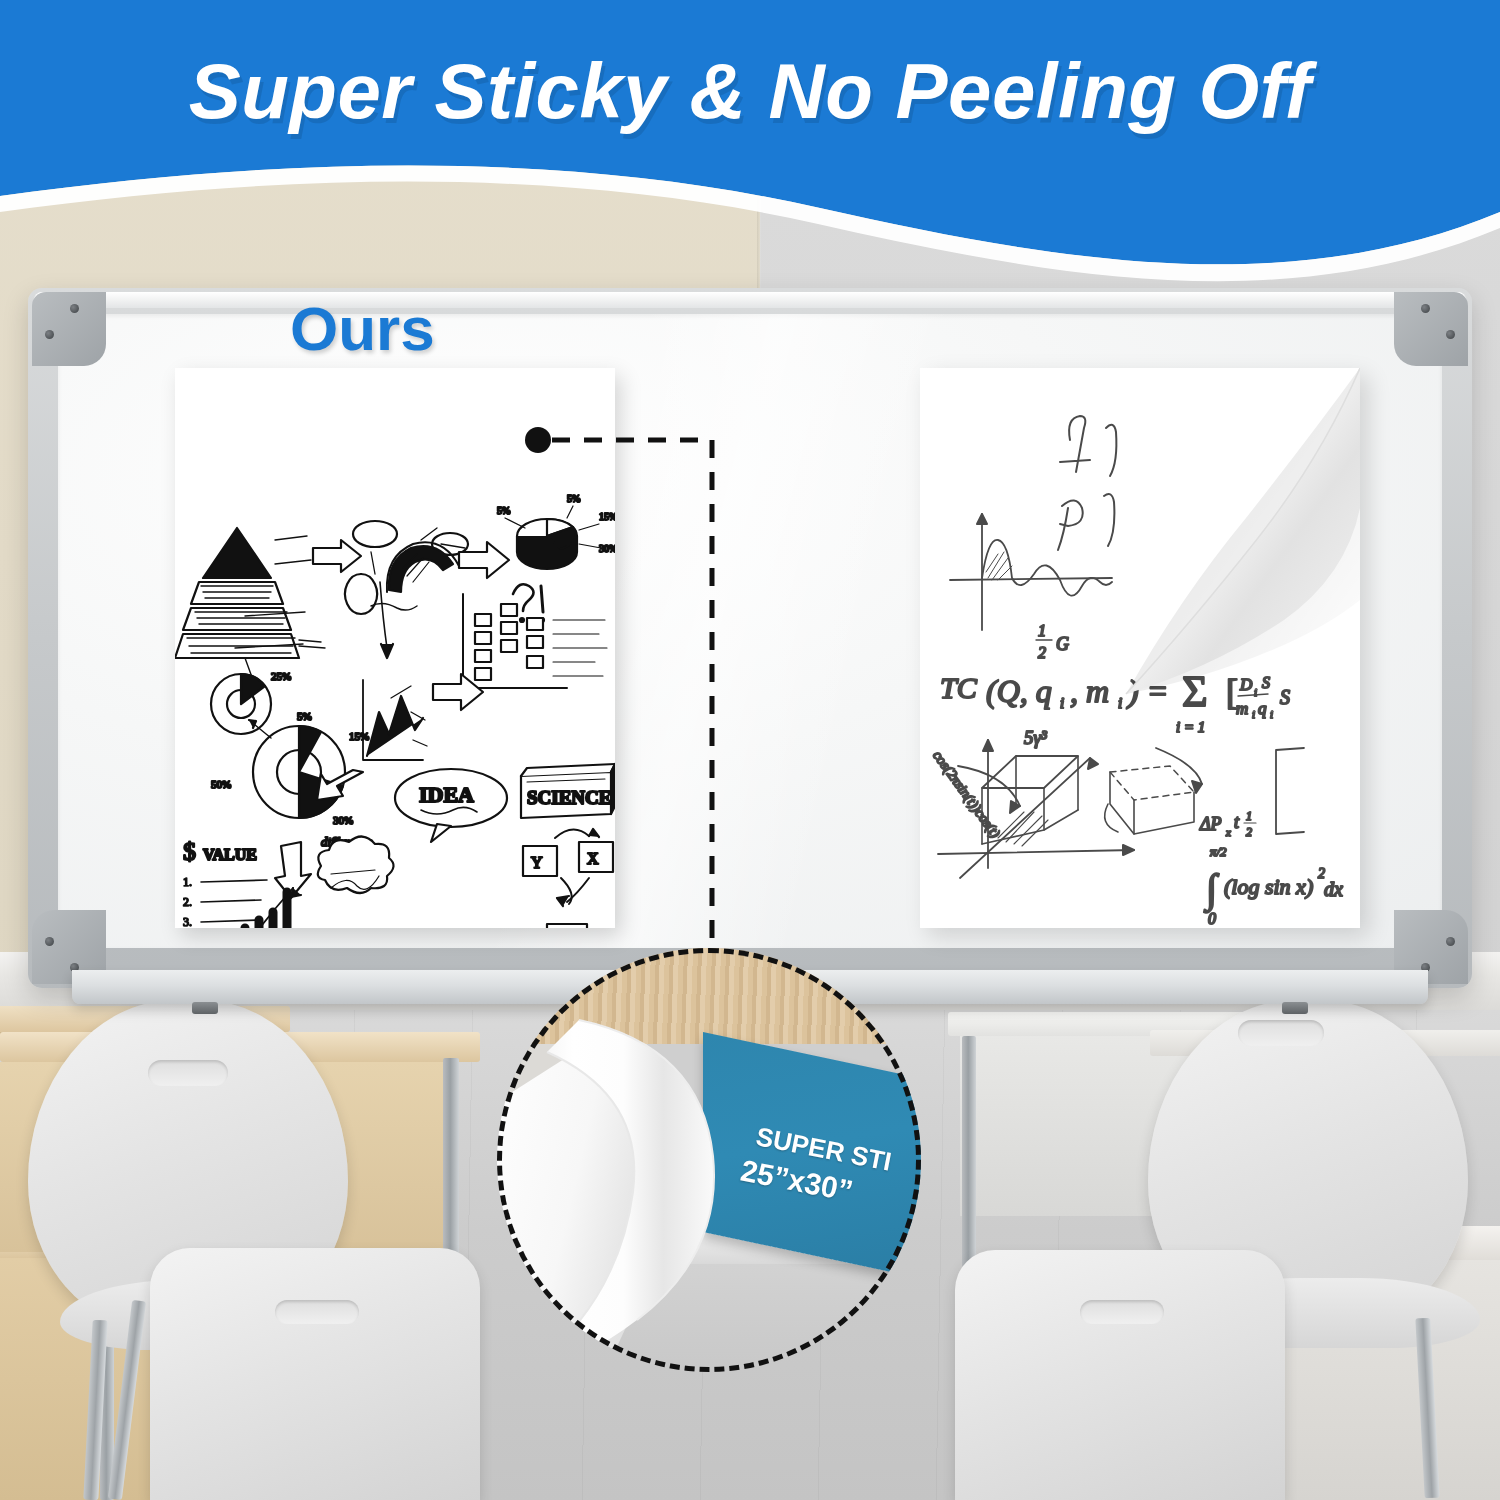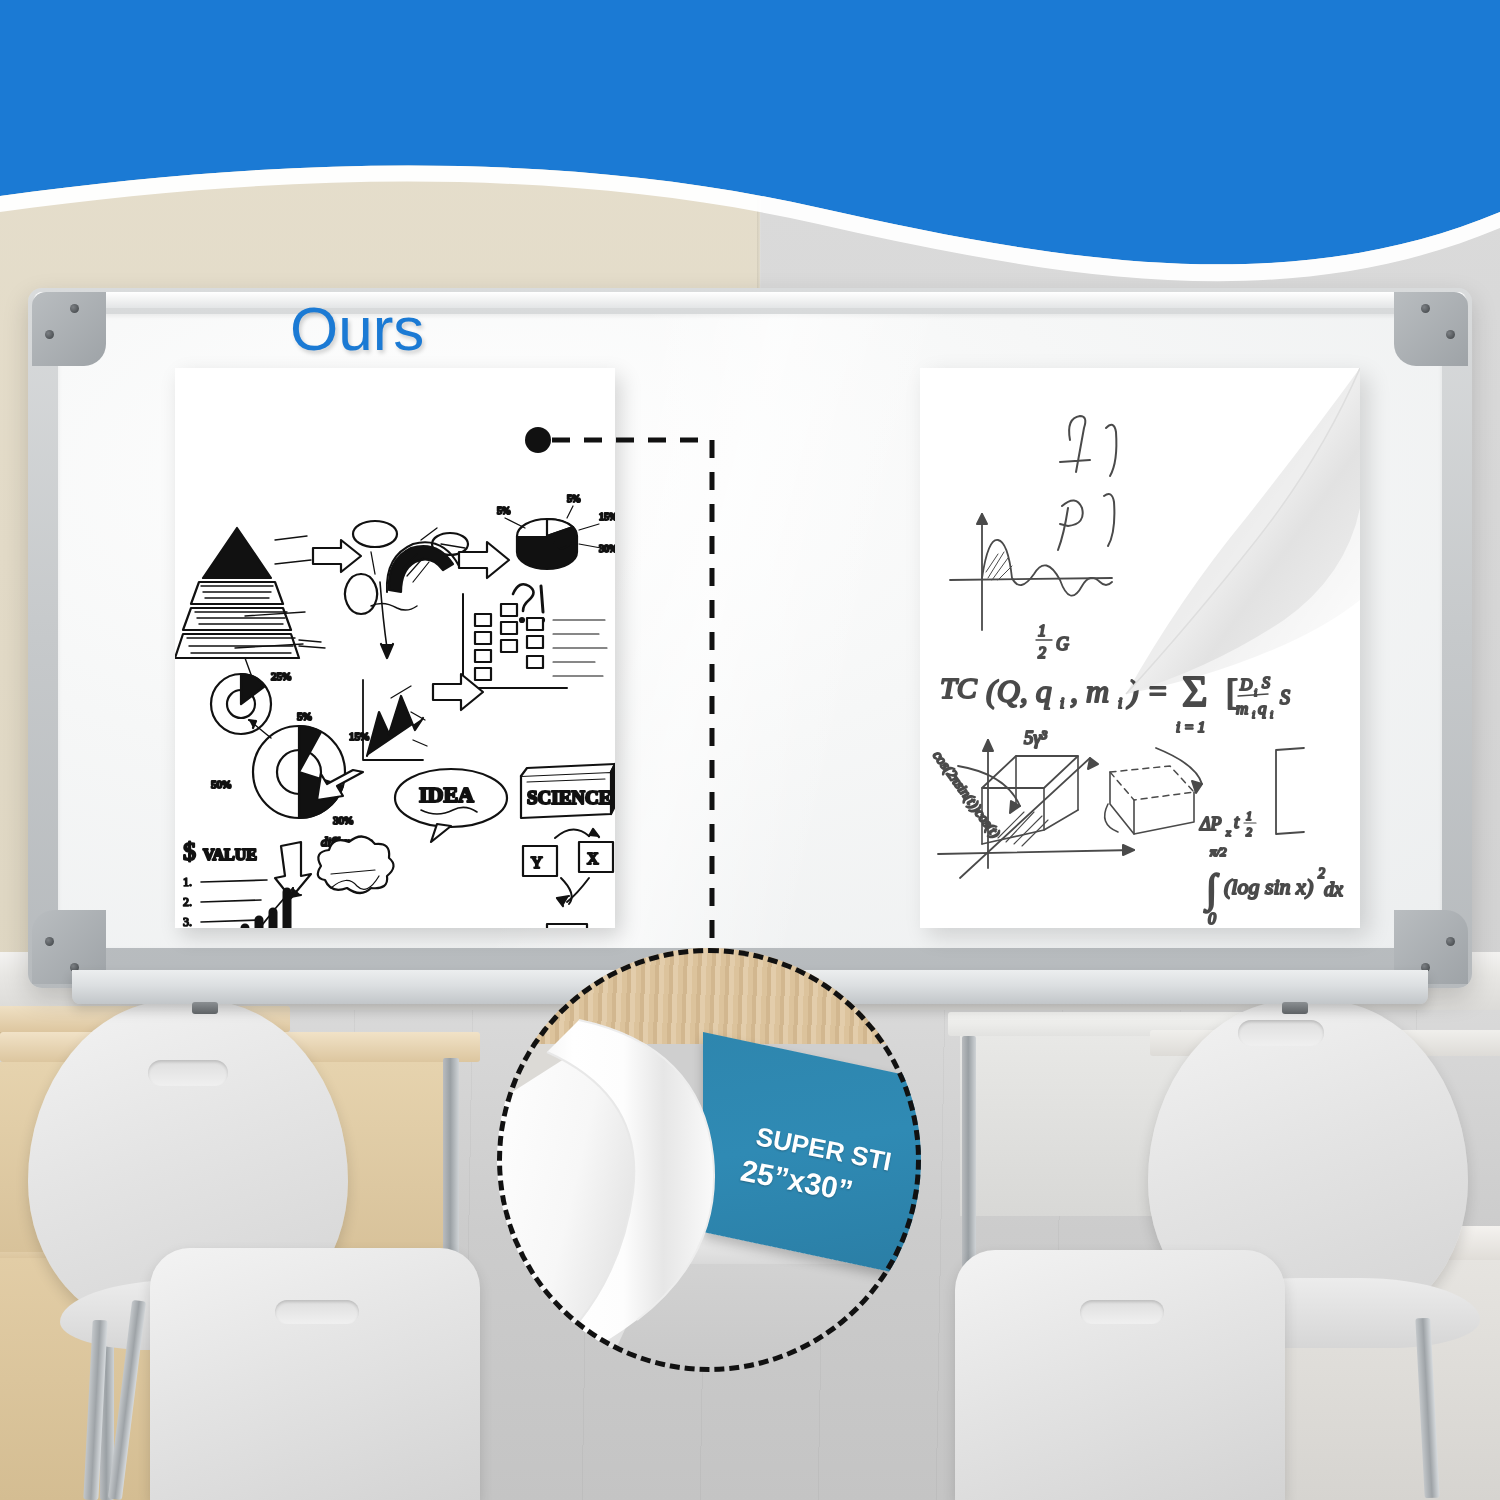--- a/index.html
+++ b/index.html
@@ -62,21 +62,21 @@
     background:radial-gradient(circle at 35% 35%,#7c8084,#3d4144);}
   .tray{
     position:absolute;left:44px;right:44px;bottom:-16px;height:34px;border-radius:0 0 8px 8px;
     background:linear-gradient(180deg,#eceeef 0%,#dcdfe1 45%,#c2c6c9 100%);
     box-shadow:0 6px 12px rgba(0,0,0,.15);
   }
   .tray-clip{position:absolute;bottom:-10px;width:26px;height:12px;border-radius:3px;
     background:linear-gradient(180deg,#8b8f92,#5e6265);}
 
   
-  .lbl{position:absolute;font-size:62px;font-weight:normal;line-height:1;white-space:nowrap;}
+  .lbl{position:absolute;font-size:62px;font-weight:bold;line-height:1;white-space:nowrap;}
   .lbl-ours{left:290px;top:298px;color:#1b7ad4;text-shadow:2px 3px 4px rgba(0,0,0,.18);}
   .lbl-others{left:1018px;top:296px;color:#565656;text-shadow:2px 3px 4px rgba(0,0,0,.16);}
 
   
   .sheet{position:absolute;background:#fff;box-shadow:6px 8px 20px rgba(0,0,0,.16);}
   .sheet-left{left:175px;top:368px;width:440px;height:560px;}
   .sheet-right{left:920px;top:368px;width:440px;height:560px;box-shadow:8px 8px 22px rgba(0,0,0,.14);}
   .doodles, .mathwork{position:absolute;inset:0;}
   .doodles svg,.mathwork svg{width:100%;height:100%;display:block;}
 
@@ -522,15 +522,16 @@
       <path d="M46 400 Q132 330 146 224 Q158 128 60 84" fill="none" stroke="#e8e8e8" stroke-width="2"></path>
     </svg>
   </div>
   <div class="mag-ring"></div>
 
   <div class="banner">
     <svg width="1500" height="300" viewBox="0 0 1500 300" preserveAspectRatio="none">
       <path d="M0 0 H1500 V212 C1290 300 1060 262 820 208 C600 158 330 150 0 196 Z" fill="#1b7ad4"></path>
       <path d="M0 196 C330 150 600 158 820 208 C1060 262 1290 300 1500 212 L1500 228 C1286 318 1058 278 818 224 C598 174 330 166 0 212 Z" fill="#ffffff" opacity="0.95"></path>
     </svg>
+    <div class="banner-title">Super Sticky &amp; No Peeling Off</div>
   </div>
 
 </div>
 
 </body></html>

